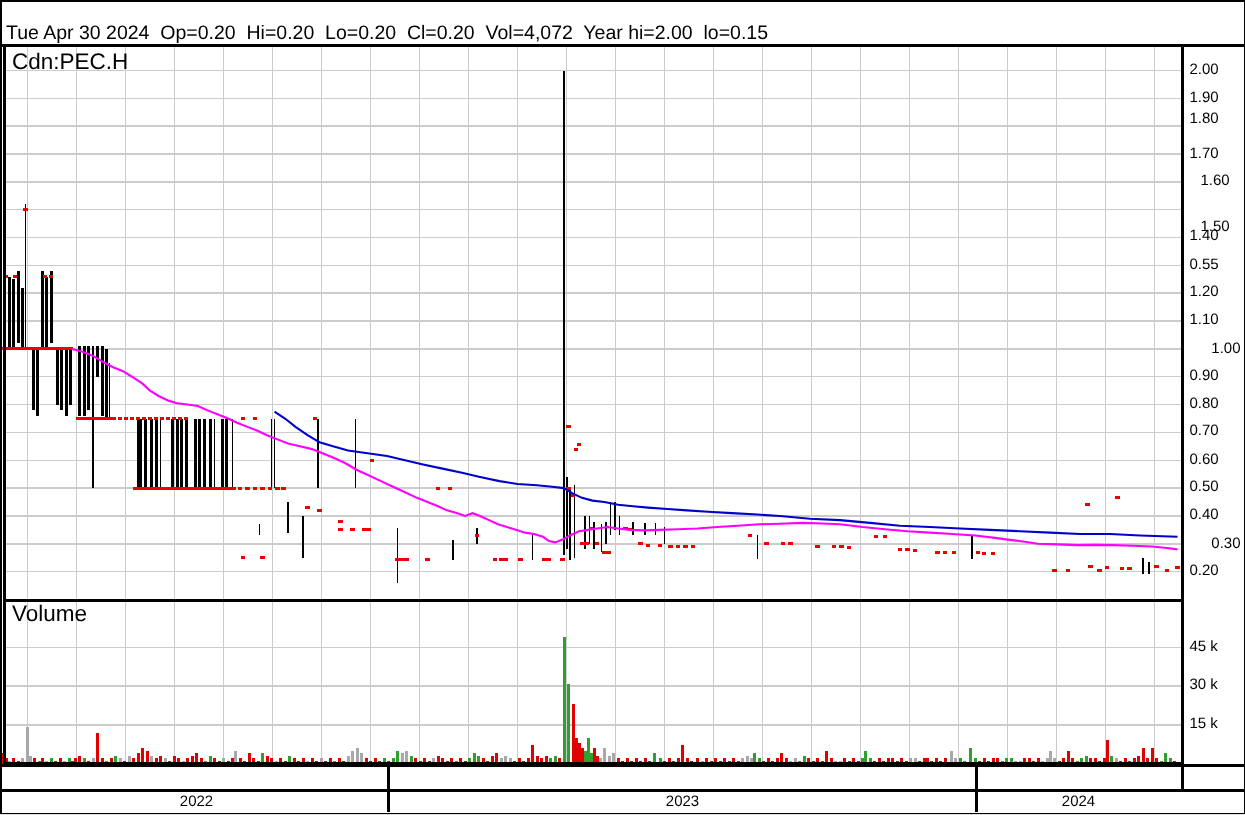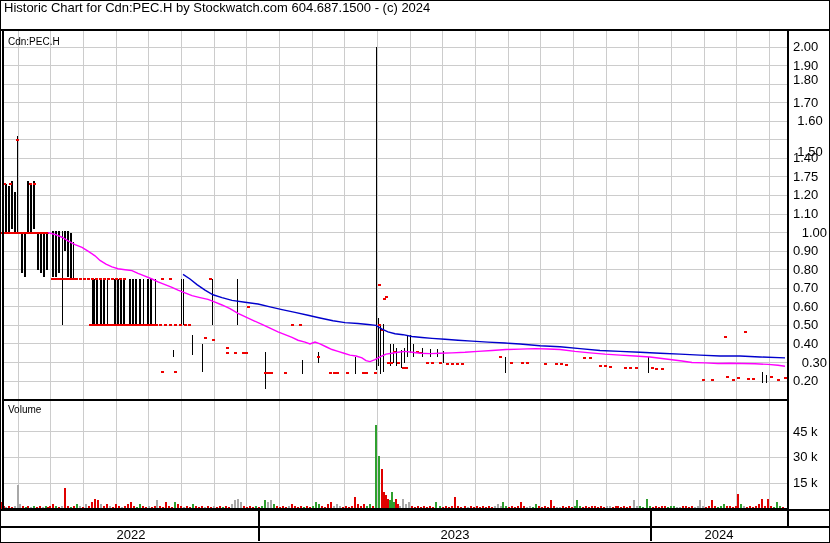--- a/index.html
+++ b/index.html
@@ -1,27 +1,27 @@
 <!DOCTYPE html>
 <html><head>
 <meta charset="utf-8">
 <style>
   html,body{margin:0;padding:0;background:#fff;}
   .screen{position:relative;width:830px;height:543px;background:#ffffff;
     font-family:"Liberation Sans",sans-serif;color:#000;overflow:hidden;}
   .hdr{position:absolute;left:4px;white-space:pre;font-size:13px;line-height:14px;color:#000;}
-  .plot-label{position:absolute;font-size:10px;line-height:14px;color:#000;}
-  .tick-label{position:absolute;font-size:13px;line-height:14px;color:#000;}
+  .plot-label{position:absolute;font-size:15px;line-height:14px;color:#000;}
+  .tick-label{position:absolute;font-size:10px;line-height:14px;color:#000;}
   #chart-svg{position:absolute;left:0;top:0;}
 </style>
 </head>
 <body>
 
 <div class="screen">
-  <div class="hdr" style="top:1px">Historic Chart for Cdn:PEC.H by Stockwatch.com 604.687.1500 - (c) 2024</div>
+  <div class="hdr" style="top:15px">Tue Apr 30 2024  Op=0.20  Hi=0.20  Lo=0.20  Cl=0.20  Vol=4,072  Year hi=2.00  lo=0.15</div>
 
   <svg id="chart-svg" width="830" height="543">
       <g>
         <line x1="18.3" y1="31" x2="18.3" y2="399" stroke="#cccccc" stroke-width="1" shape-rendering="crispEdges"></line>
         <line x1="18.3" y1="401" x2="18.3" y2="508" stroke="#cccccc" stroke-width="1" shape-rendering="crispEdges"></line>
         <line x1="50.967" y1="31" x2="50.967" y2="399" stroke="#cccccc" stroke-width="1" shape-rendering="crispEdges"></line>
         <line x1="50.967" y1="401" x2="50.967" y2="508" stroke="#cccccc" stroke-width="1" shape-rendering="crispEdges"></line>
         <line x1="83.634" y1="31" x2="83.634" y2="399" stroke="#cccccc" stroke-width="1" shape-rendering="crispEdges"></line>
         <line x1="83.634" y1="401" x2="83.634" y2="508" stroke="#cccccc" stroke-width="1" shape-rendering="crispEdges"></line>
         <line x1="116.301" y1="31" x2="116.301" y2="399" stroke="#cccccc" stroke-width="1" shape-rendering="crispEdges"></line>
@@ -602,21 +602,21 @@
   <div class="plot-label" style="left:8px;top:403px">Volume</div>
 
   <div id="labels">
       <div class="tick-label" style="left: 793px; top: 40px; width: 34px; text-align: left;">2.00</div>
       <div class="tick-label" style="left: 793px; top: 59px; width: 34px; text-align: left;">1.90</div>
       <div class="tick-label" style="left: 793px; top: 73px; width: 34px; text-align: left;">1.80</div>
       <div class="tick-label" style="left: 793px; top: 96px; width: 34px; text-align: left;">1.70</div>
       <div class="tick-label" style="left: 793px; top: 114px; width: 34px; text-align: center;">1.60</div>
       <div class="tick-label" style="left: 793px; top: 145px; width: 34px; text-align: center;">1.50</div>
       <div class="tick-label" style="left: 793px; top: 151px; width: 34px; text-align: left;">1.40</div>
-      <div class="tick-label" style="left: 793px; top: 170px; width: 34px; text-align: left;">1.75</div>
+      <div class="tick-label" style="left: 793px; top: 170px; width: 34px; text-align: left;">0.55</div>
       <div class="tick-label" style="left: 793px; top: 188px; width: 34px; text-align: left;">1.20</div>
       <div class="tick-label" style="left: 793px; top: 207px; width: 34px; text-align: left;">1.10</div>
       <div class="tick-label" style="left: 793px; top: 226px; width: 34px; text-align: right;">1.00</div>
       <div class="tick-label" style="left: 793px; top: 244px; width: 34px; text-align: left;">0.90</div>
       <div class="tick-label" style="left: 793px; top: 263px; width: 34px; text-align: left;">0.80</div>
       <div class="tick-label" style="left: 793px; top: 281px; width: 34px; text-align: left;">0.70</div>
       <div class="tick-label" style="left: 793px; top: 300px; width: 34px; text-align: left;">0.60</div>
       <div class="tick-label" style="left: 793px; top: 318px; width: 34px; text-align: left;">0.50</div>
       <div class="tick-label" style="left: 793px; top: 337px; width: 34px; text-align: left;">0.40</div>
       <div class="tick-label" style="left: 793px; top: 356px; width: 34px; text-align: right;">0.30</div>

